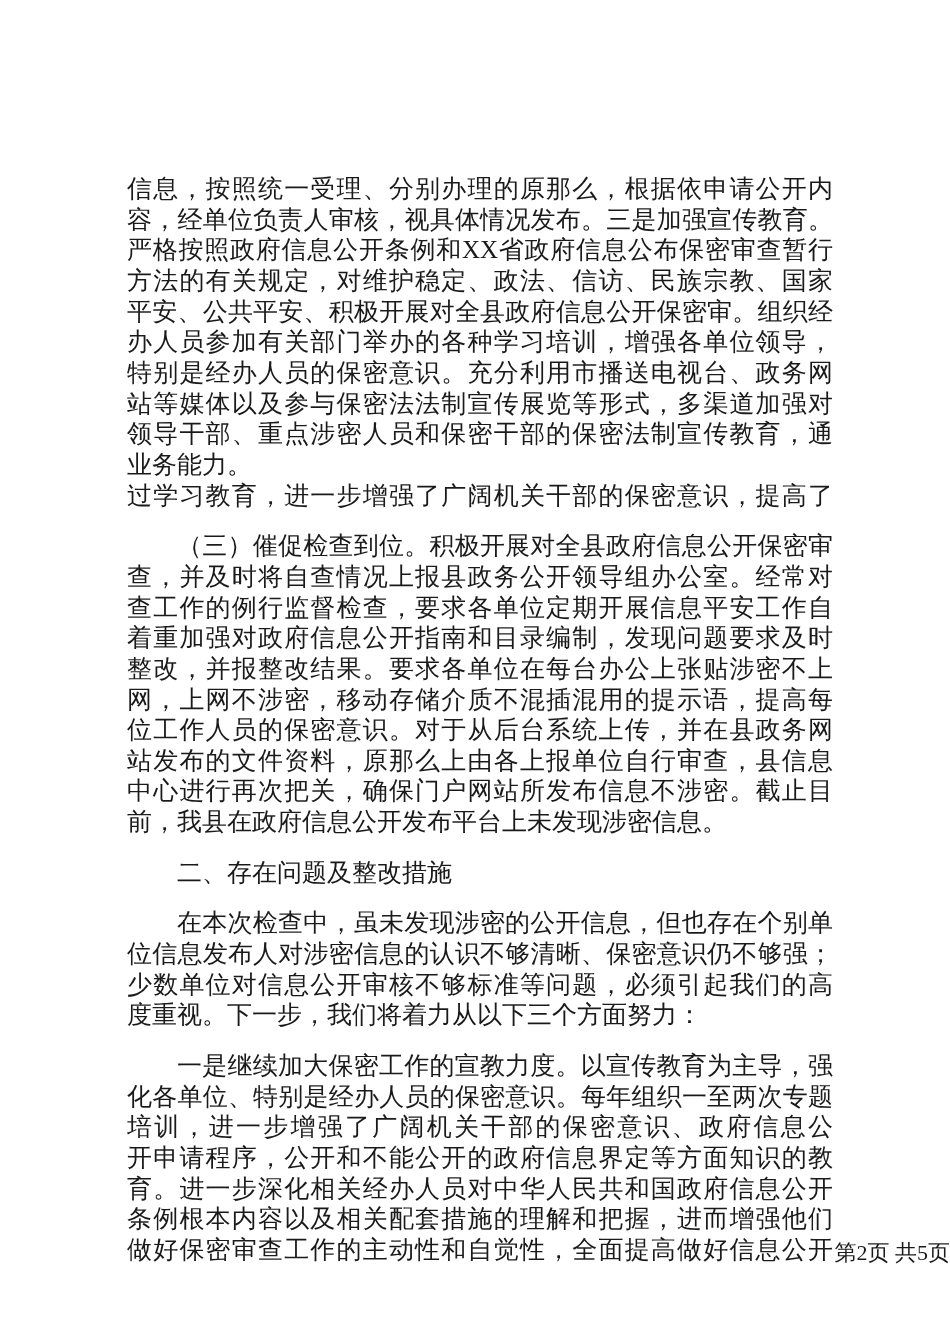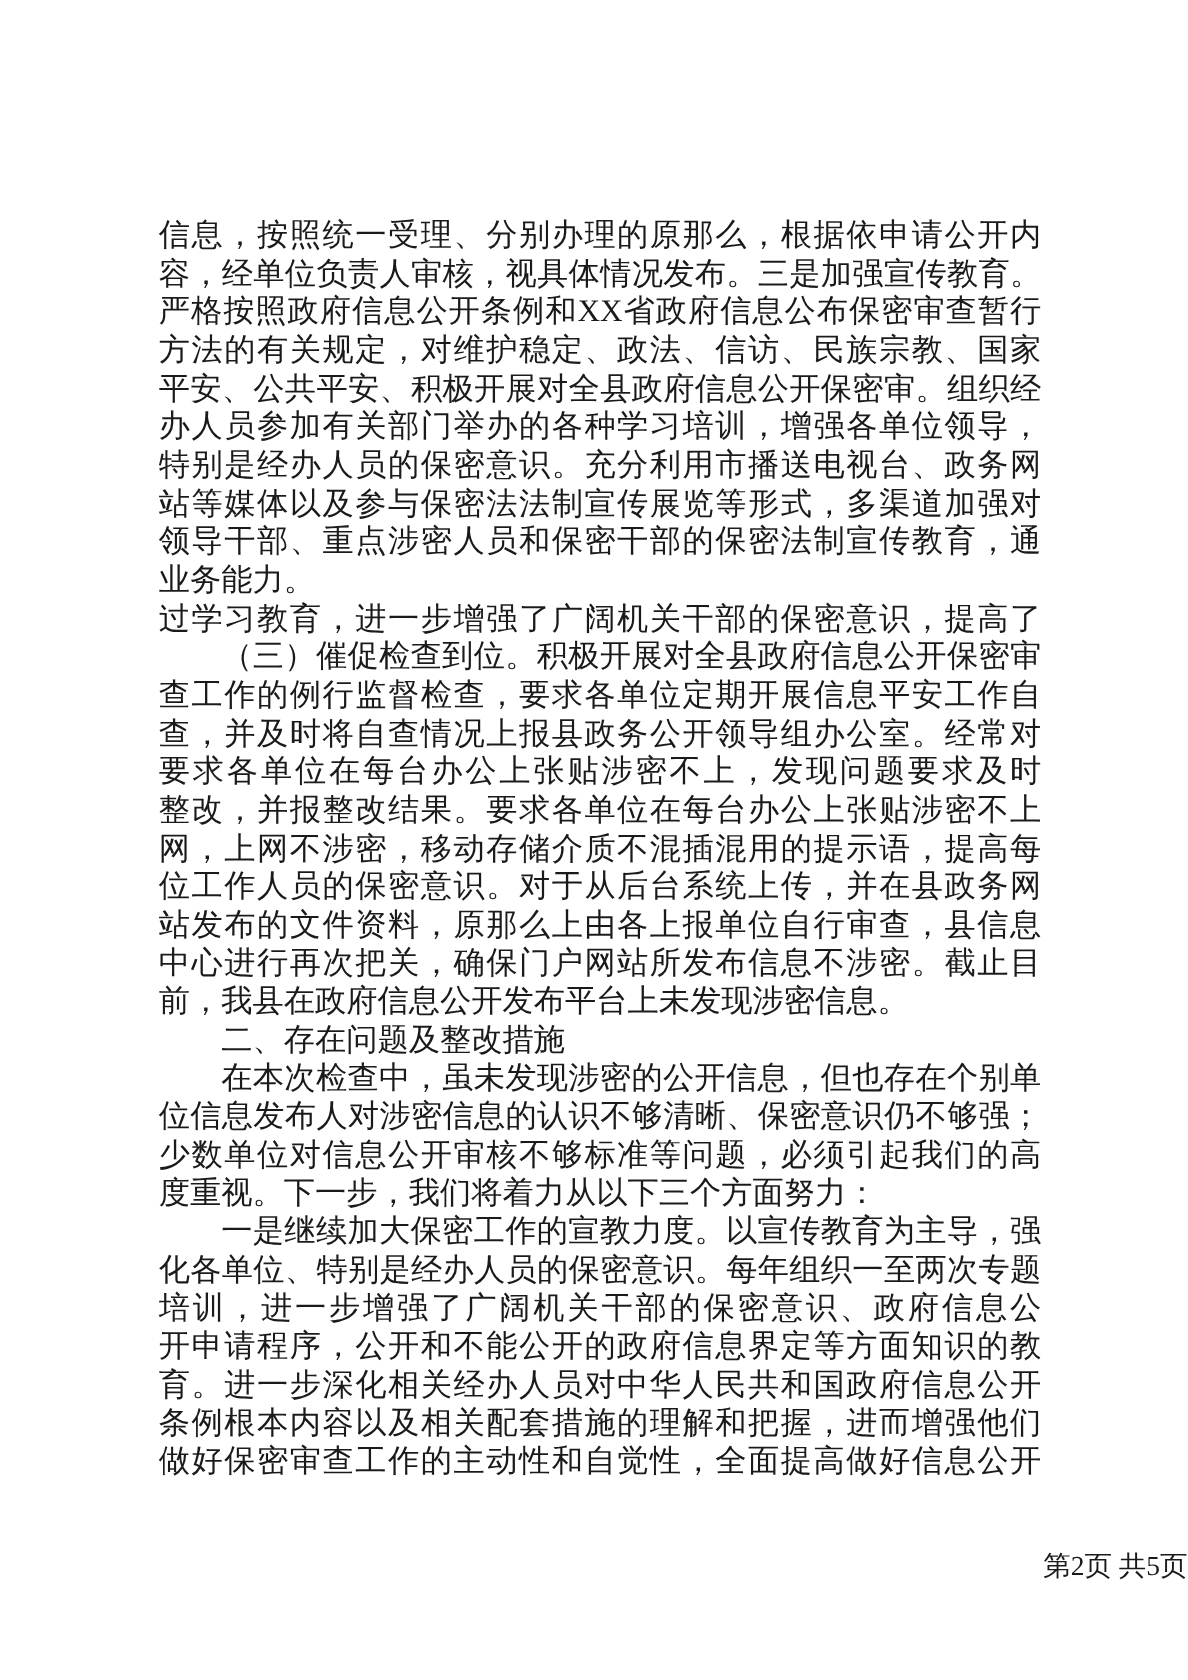--- a/index.html
+++ b/index.html
@@ -36,20 +36,21 @@
     white-space: normal;
     text-align: left;
   }
   .line.justify {
     text-align: justify;
     text-align-last: justify;
     text-justify: inter-character;
   }
   .line.indent {
     text-indent: 2em;
+    margin-top: 20px;
   }
   .footer {
     position: absolute;
     left: 48px;
     right: 0;
     top: 1240px;
     text-align: right;
     font-size: 22px;
     line-height: 26px;
     color: #1a1a1a;
@@ -65,23 +66,23 @@
       <div class="line justify">严格按照政府信息公开条例和XX省政府信息公布保密审查暂行</div>
       <div class="line justify">方法的有关规定，对维护稳定、政法、信访、民族宗教、国家</div>
       <div class="line justify">平安、公共平安、积极开展对全县政府信息公开保密审。组织经</div>
       <div class="line justify">办人员参加有关部门举办的各种学习培训，增强各单位领导，</div>
       <div class="line justify">特别是经办人员的保密意识。充分利用市播送电视台、政务网</div>
       <div class="line justify">站等媒体以及参与保密法法制宣传展览等形式，多渠道加强对</div>
       <div class="line justify">领导干部、重点涉密人员和保密干部的保密法制宣传教育，通</div>
       <div class="line">业务能力。</div>
       <div class="line justify">过学习教育，进一步增强了广阔机关干部的保密意识，提高了</div>
       <div class="line indent justify">（三）催促检查到位。积极开展对全县政府信息公开保密审</div>
+      <div class="line justify">查，并及时将自查情况上报县政务公开领导组办公室。经常对</div>
       <div class="line justify">查工作的例行监督检查，要求各单位定期开展信息平安工作自</div>
-      <div class="line justify">查，并及时将自查情况上报县政务公开领导组办公室。经常对</div>
-      <div class="line justify">要求各单位在每台办公上张贴涉密不上，发现问题要求及时</div>
+      <div class="line justify">着重加强对政府信息公开指南和目录编制，发现问题要求及时</div>
       <div class="line justify">整改，并报整改结果。要求各单位在每台办公上张贴涉密不上</div>
       <div class="line justify">网，上网不涉密，移动存储介质不混插混用的提示语，提高每</div>
       <div class="line justify">位工作人员的保密意识。对于从后台系统上传，并在县政务网</div>
       <div class="line justify">站发布的文件资料，原那么上由各上报单位自行审查，县信息</div>
       <div class="line justify">中心进行再次把关，确保门户网站所发布信息不涉密。截止目</div>
       <div class="line">前，我县在政府信息公开发布平台上未发现涉密信息。</div>
       <div class="line indent">二、存在问题及整改措施</div>
       <div class="line indent justify">在本次检查中，虽未发现涉密的公开信息，但也存在个别单</div>
       <div class="line justify">位信息发布人对涉密信息的认识不够清晰、保密意识仍不够强；</div>
       <div class="line justify">少数单位对信息公开审核不够标准等问题，必须引起我们的高</div>

